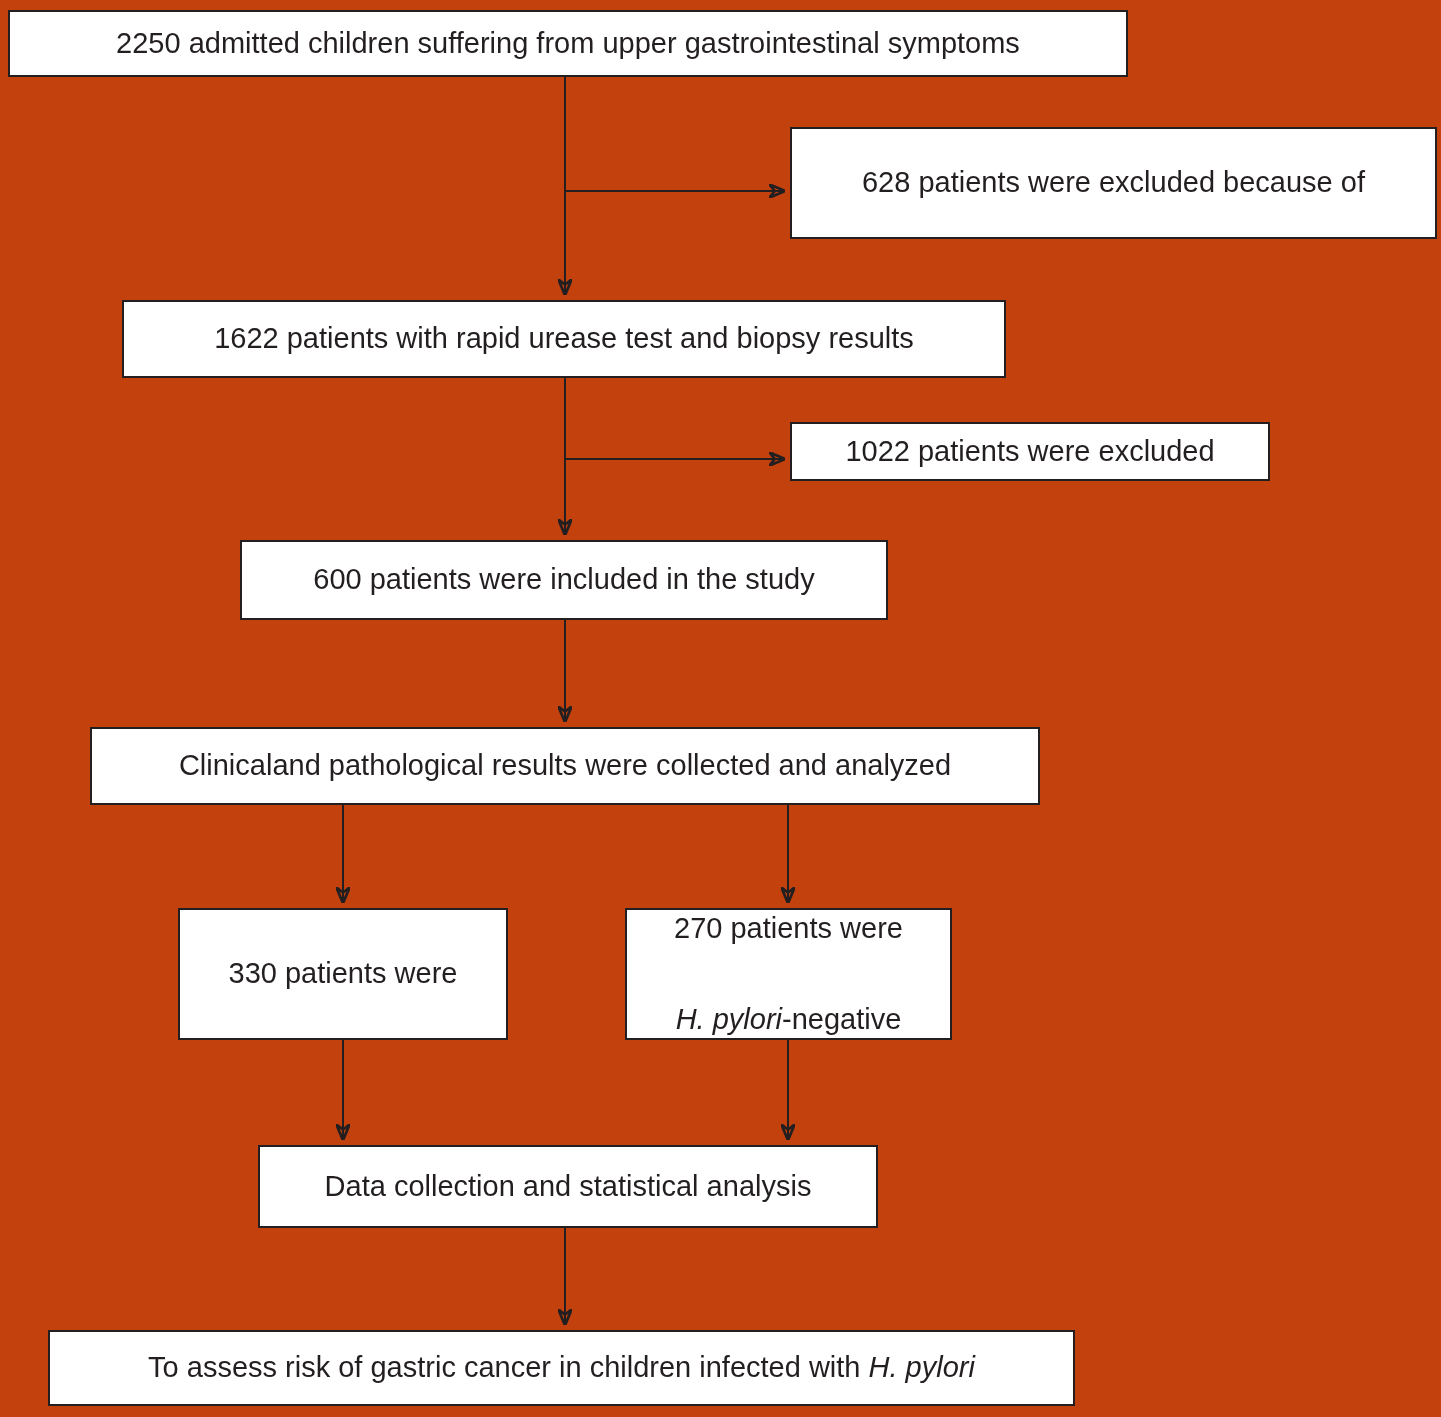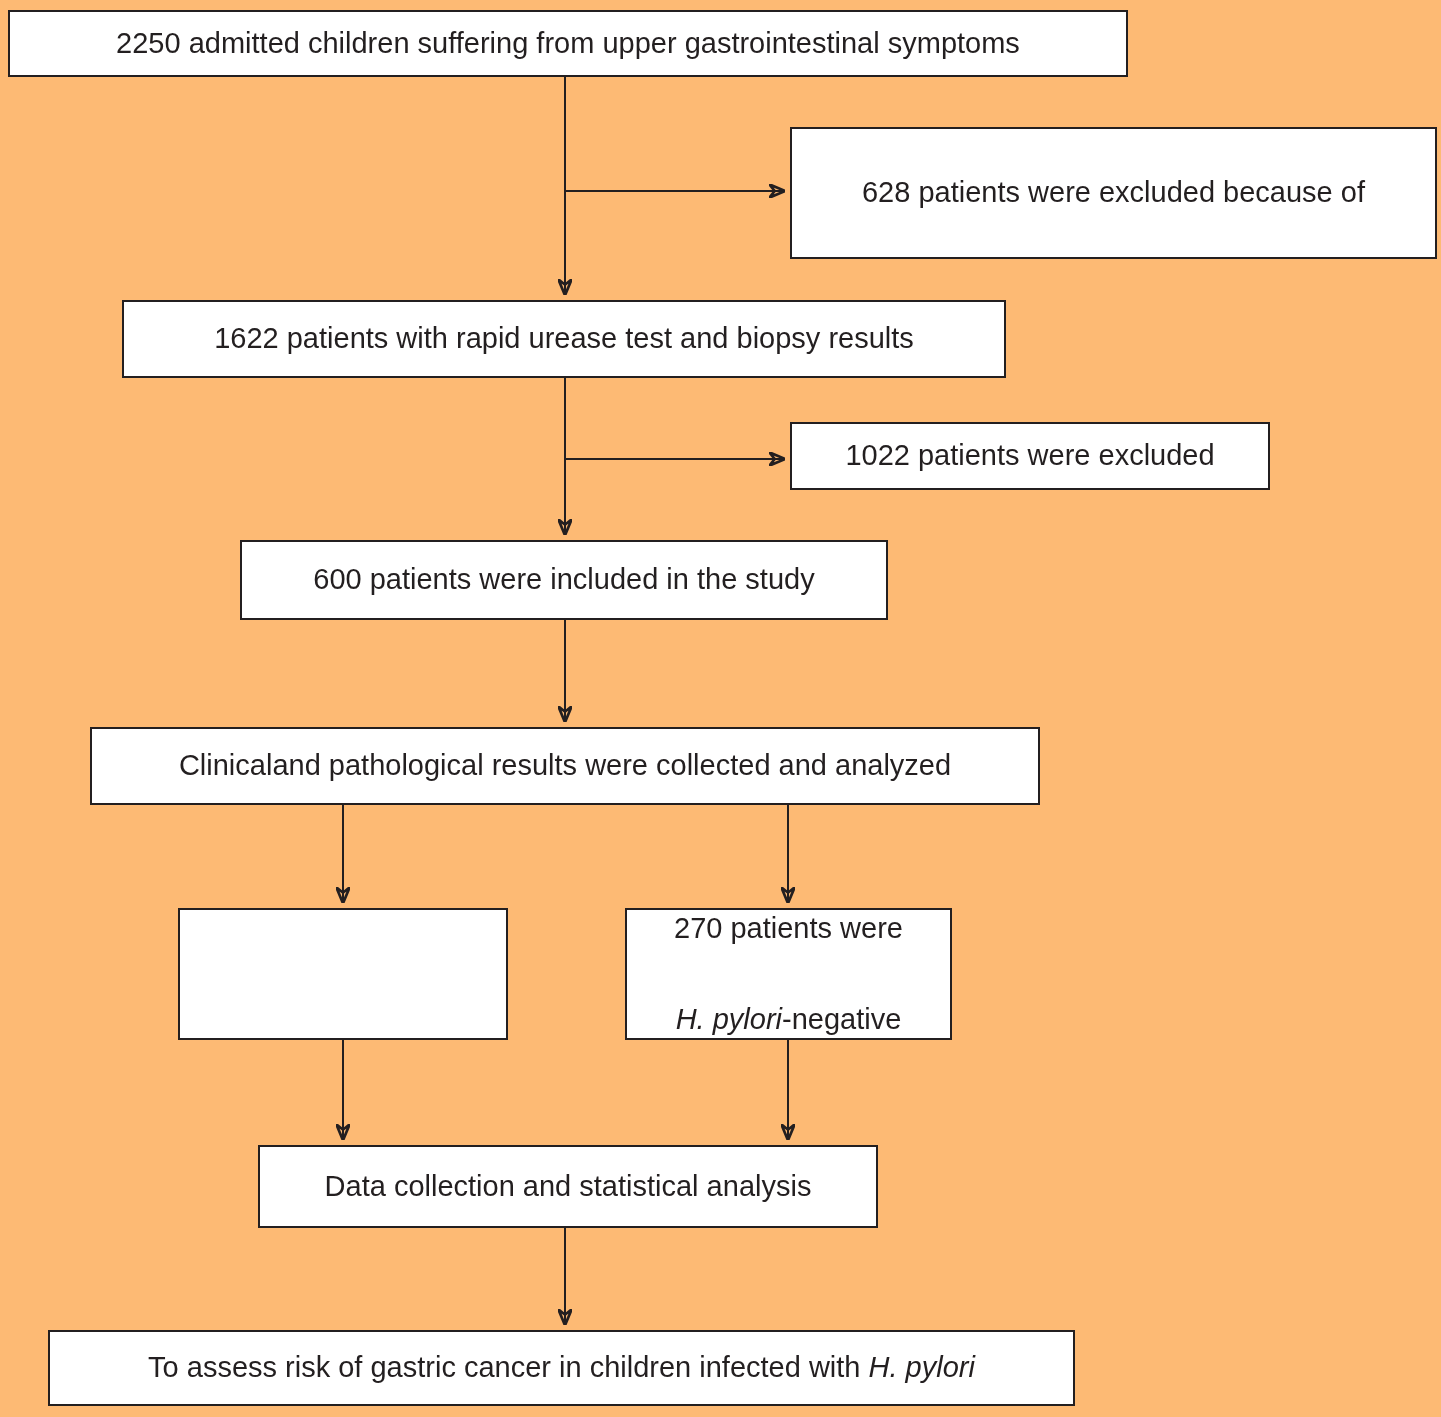--- a/index.html
+++ b/index.html
@@ -5,21 +5,21 @@
   html, body {
     margin: 0;
     padding: 0;
     background: #ffffff;
     font-family: "Liberation Sans", "DejaVu Sans", sans-serif;
   }
   .canvas {
     position: relative;
     width: 1441px;
     height: 1417px;
-    background: #fdba74;
+    background: #c2410c;
     overflow: hidden;
   }
   .connectors {
     position: absolute;
     left: 0;
     top: 0;
     pointer-events: none;
   }
   .connectors path {
     stroke: #231f20;
@@ -38,23 +38,23 @@
     justify-content: center;
     text-align: center;
     font-size: 29px;
     line-height: 1.9;
     white-space: nowrap;
   }
   .it { font-style: italic; }
 
   
   .b-admitted   { left: 8px;    top: 10px;   width: 1120px; height: 67px; }
-  .b-excl628    { left: 790px;  top: 127px;  width: 647px;  height: 132px; }
+  .b-excl628    { left: 790px;  top: 127px;  width: 647px;  height: 112px; }
   .b-results    { left: 122px;  top: 300px;  width: 884px;  height: 78px; }
-  .b-excl1022   { left: 790px;  top: 422px;  width: 480px;  height: 68px; }
+  .b-excl1022   { left: 790px;  top: 422px;  width: 480px;  height: 59px; }
   .b-included   { left: 240px;  top: 540px;  width: 648px;  height: 80px; }
   .b-collected  { left: 90px;   top: 727px;  width: 950px;  height: 78px; }
   .b-positive   { left: 178px;  top: 908px;  width: 330px;  height: 132px; }
   .b-negative   { left: 625px;  top: 908px;  width: 327px;  height: 132px; gap: 35px; }
   .b-analysis   { left: 258px;  top: 1145px; width: 620px;  height: 83px; }
   .b-goal       { left: 48px;   top: 1330px; width: 1027px; height: 76px; }
 </style>
 </head>
 <body>
 
@@ -96,20 +96,21 @@
 
   <div class="box b-included">
     <span>600 patients were included in the study</span>
   </div>
 
   <div class="box b-collected">
     <span>Clinicaland pathological results were collected and analyzed</span>
   </div>
 
   <div class="box b-positive">
+    <span>330 patients were</span>
   </div>
 
   <div class="box b-negative">
     <span>270 patients were</span>
     <span>
       <span class="it">H. pylori</span><span>-negative</span>
     </span>
   </div>
 
   <div class="box b-analysis">

